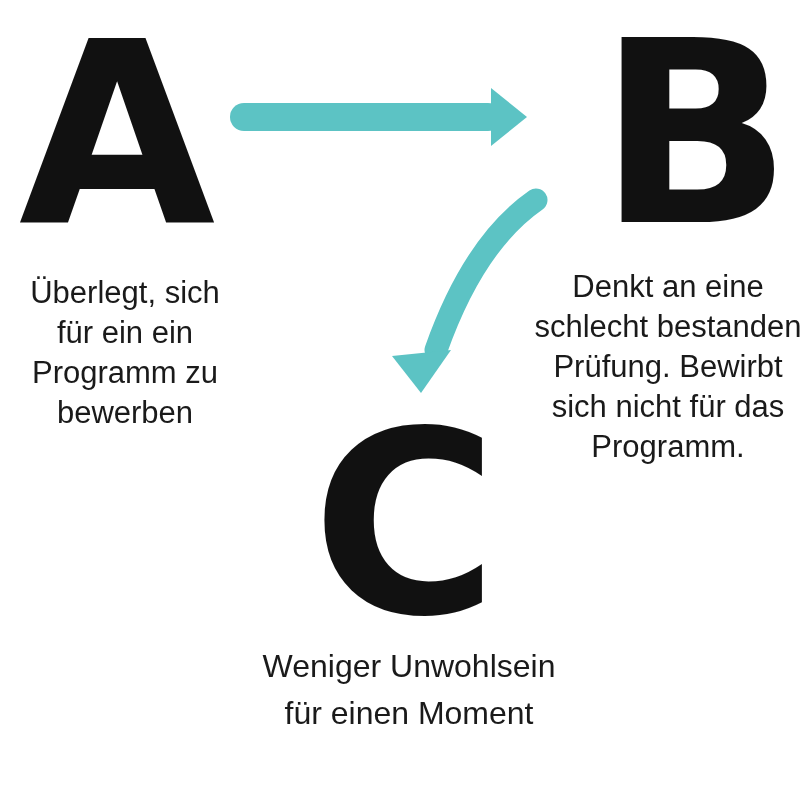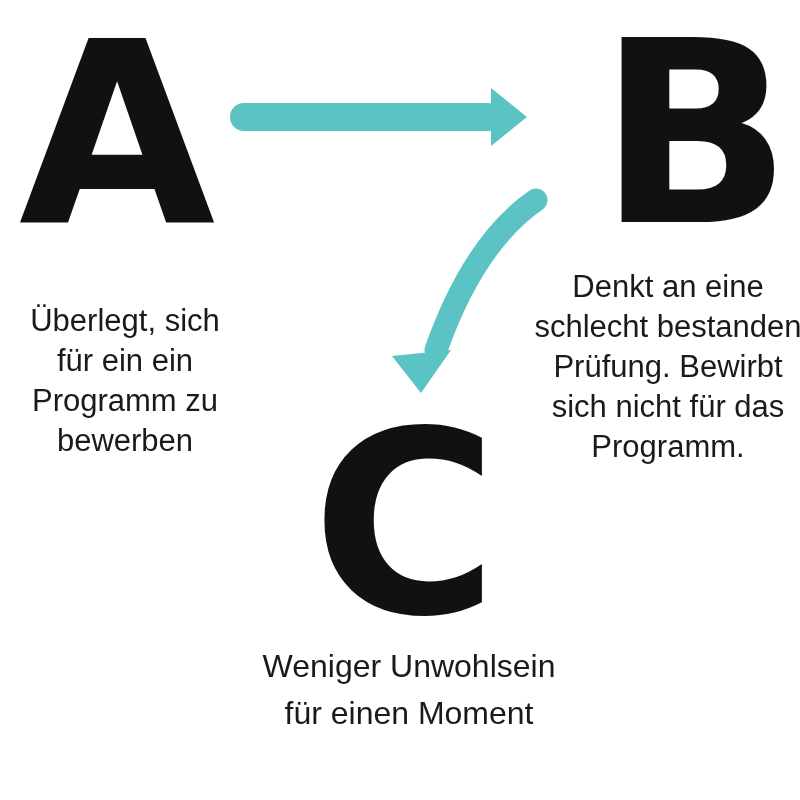--- a/index.html
+++ b/index.html
@@ -47,21 +47,20 @@
     white-space: pre-line;
     color: #1a1a1a;
     font-weight: 400;
   }
   #caption-a {
     left: 0px;
     top: 273px;
     width: 250px;
     font-size: 31px;
     line-height: 40px;
-    margin-top: 28px;
   }
   #caption-b {
     left: 510px;
     top: 267px;
     width: 316px;
     font-size: 31px;
     line-height: 40px;
   }
   #caption-c {
     left: 209px;

